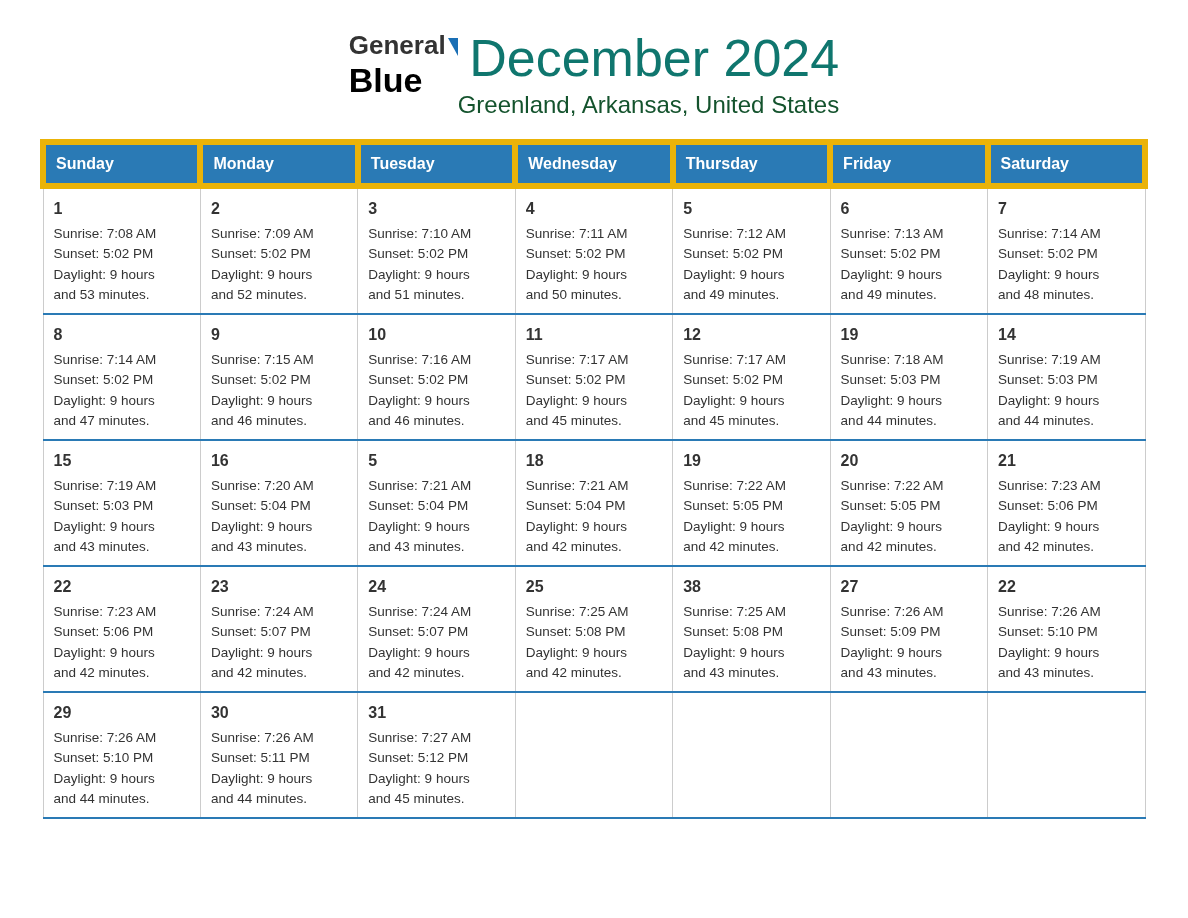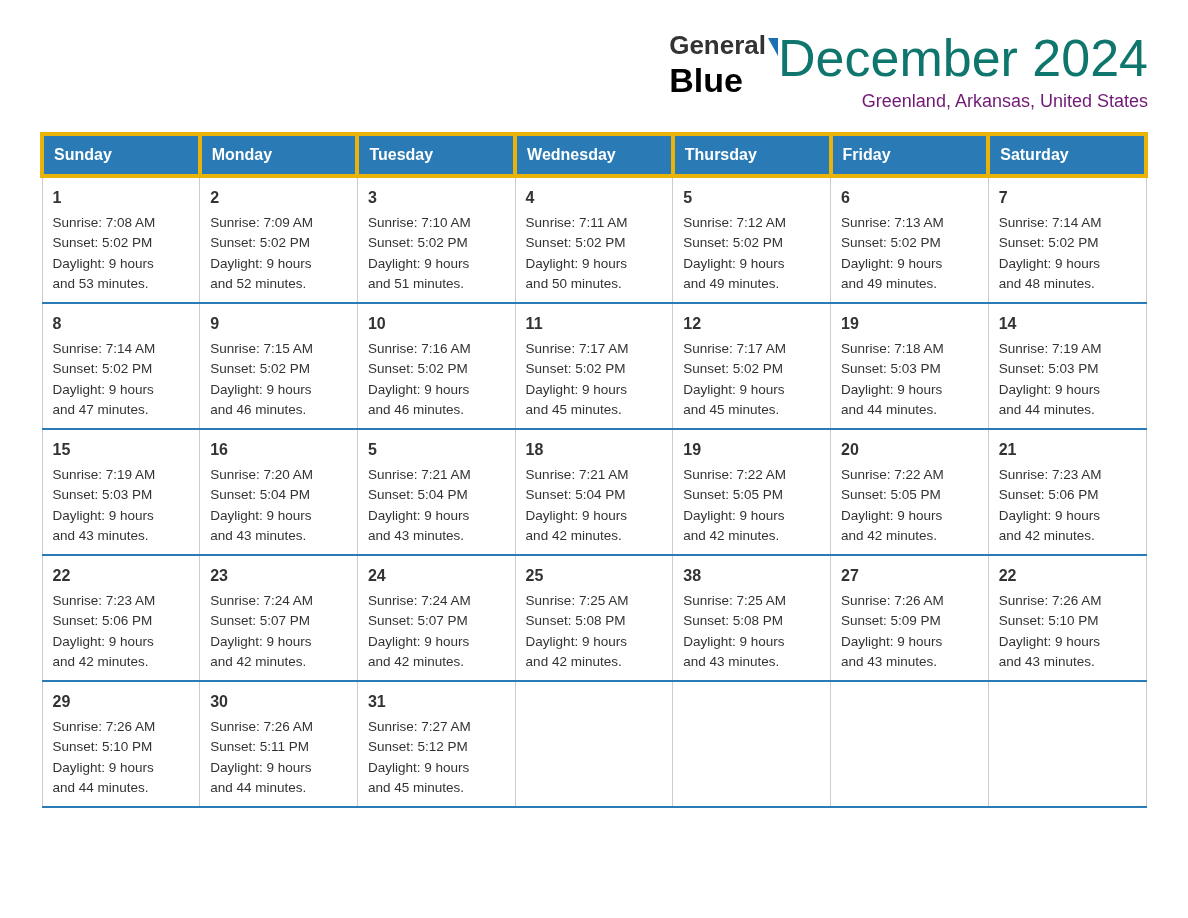--- a/index.html
+++ b/index.html
@@ -5,50 +5,50 @@
     * { box-sizing: border-box; margin: 0; padding: 0; }
     body {
       font-family: Arial, sans-serif;
       background: #fff;
       padding: 30px 40px;
       width: 1188px;
       min-height: 918px;
     }
     .header-section {
       display: flex;
-      justify-content: flex-end;
+      justify-content: center;
       align-items: flex-start;
       margin-bottom: 20px;
     }
     .title-section {
       text-align: right;
     }
     .month-title {
       font-size: 52px;
       font-weight: normal;
       color: #0f766e;
       line-height: 1.1;
     }
     .location-title {
-      font-size: 18px;
-      color: #701a75;
+      font-size: 24px;
+      color: #14532d;
       margin-top: 4px;
     }
     .calendar-table {
       width: 100%;
       border-collapse: collapse;
       table-layout: fixed;
     }
     .calendar-table thead tr th {
       background-color: #2a7ab5;
       color: #fff;
       padding: 10px 10px;
       font-size: 16px;
       font-weight: bold;
-      border: 4px solid #eab308;
+      border: 6px solid #eab308;
       text-align: left;
     }
     .calendar-table tbody tr td {
       border: 1px solid #ccc;
       vertical-align: top;
       padding: 8px 10px;
       min-height: 90px;
       font-size: 13.5px;
       color: #333;
       line-height: 1.5;

